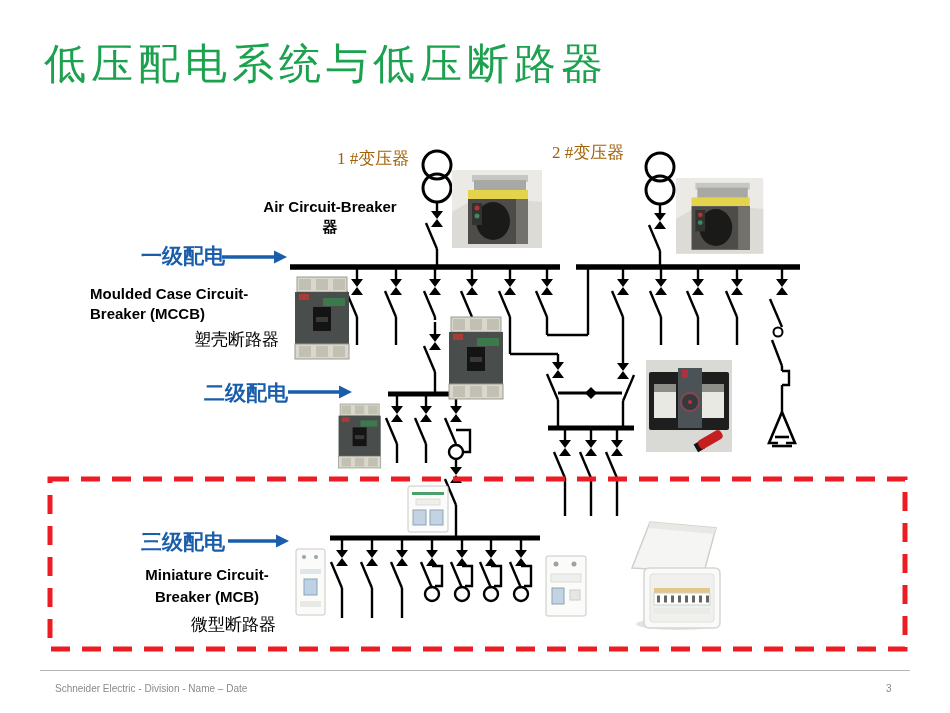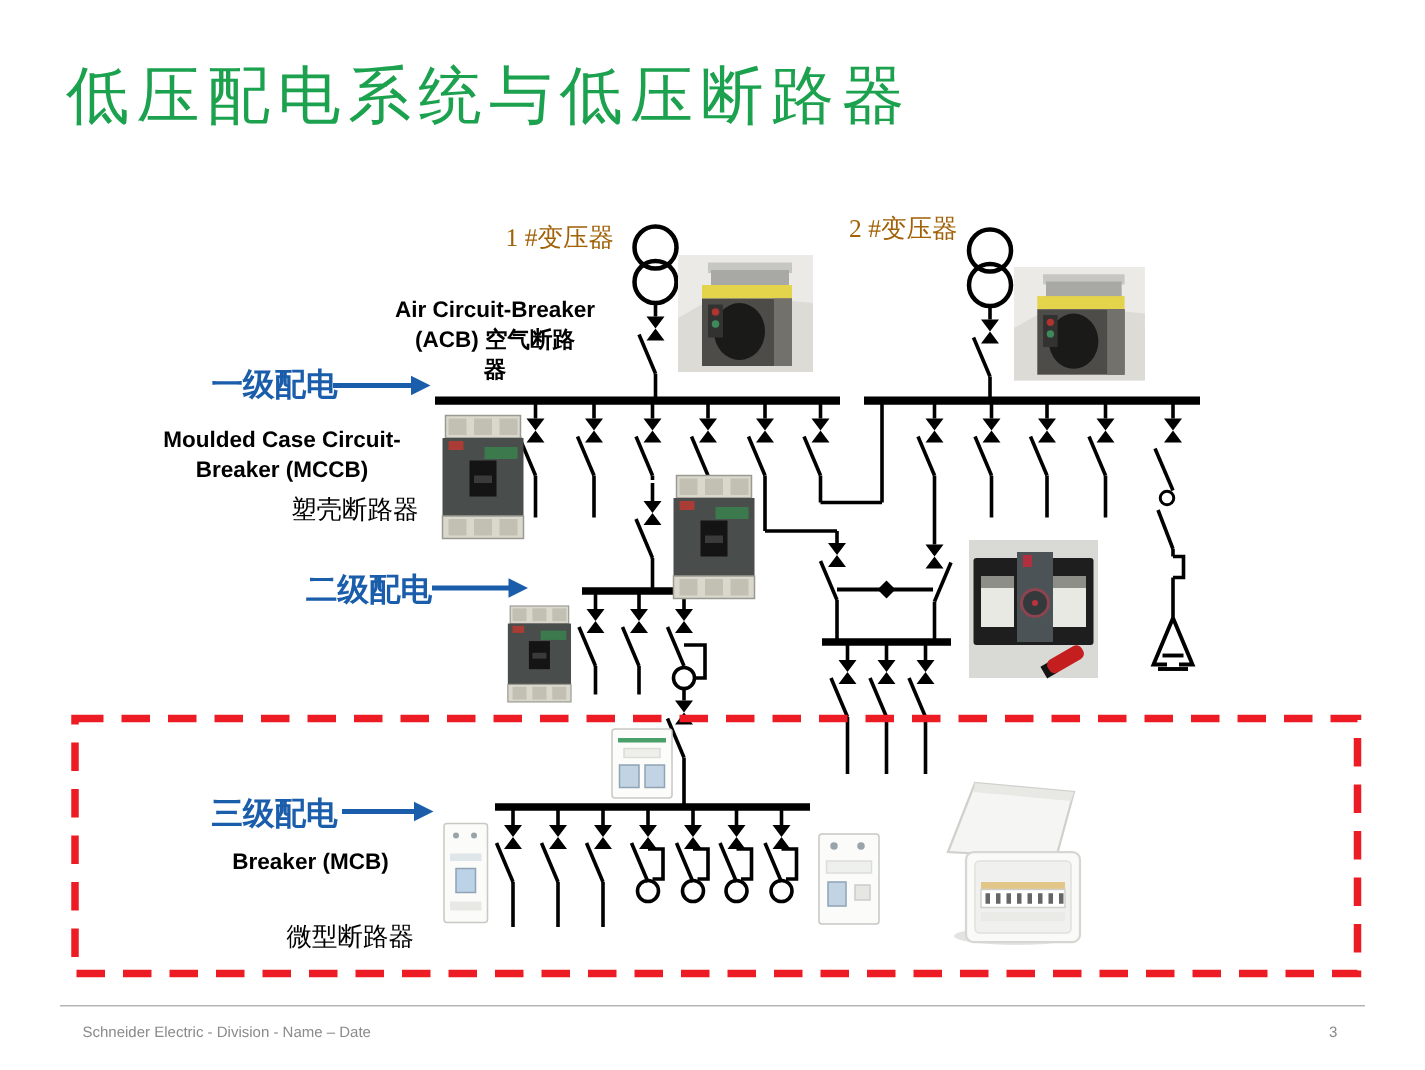--- a/index.html
+++ b/index.html
@@ -269,41 +269,41 @@
         <rect x="28" y="75" width="56" height="12" fill="#ffffff" stroke="#cfcfcb"></rect>
         <line x1="31" y1="81" x2="83" y2="81" stroke="#666" stroke-width="7" stroke-dasharray="3 4"></line>
         <rect x="28" y="90" width="56" height="6" fill="#eaeae6"></rect>
       </g>
     </g>
   </svg>
 
   <div class="abs title" style="left:44px;top:36px">低压配电系统与低压断路器</div>
 
   <div class="abs tlabel" style="left:337px;top:147px">1 #变压器</div>
-  <div class="abs tlabel" style="left:566px;top:141px">2 #变压器</div>
+  <div class="abs tlabel" style="left:552px;top:141px">2 #变压器</div>
 
   <div class="abs blk" style="left:247px;top:197px;width:166px;text-align:center">
     <div>Air Circuit-Breaker</div>
-    <div>(ACB) 空气断路</div>
     <div>器</div>
   </div>
 
   <div class="abs blue" style="left:126px;top:242px">一级配电</div>
 
-  <div class="abs blk" style="left:90px;top:284px;width:196px;text-align:center">
+  <div class="abs blk" style="left:90px;top:284px;width:196px;">
     <div>Moulded Case Circuit-</div>
     <div>Breaker (MCCB)</div>
   </div>
   <div class="abs cjk" style="left:155px;top:328px">塑壳断路器</div>
 
   <div class="abs blue" style="left:189px;top:379px">二级配电</div>
 
   <div class="abs blue" style="left:126px;top:528px">三级配电</div>
 
   <div class="abs blk" style="left:128px;top:564px;width:158px;text-align:center;line-height:22px">
+    <div>Miniature Circuit-</div>
     <div>Breaker (MCB)</div>
   </div>
   <div class="abs cjk" style="left:152px;top:613px">微型断路器</div>
 
   <div class="abs" style="left:40px;top:670px;width:870px;border-top:1px solid #b5b5b5"></div>
   <div class="abs footer" style="left:55px;top:683px">Schneider Electric - Division - Name – Date</div>
   <div class="abs footer" style="left:886px;top:683px">3</div>
 </div>
 
 </body></html>

